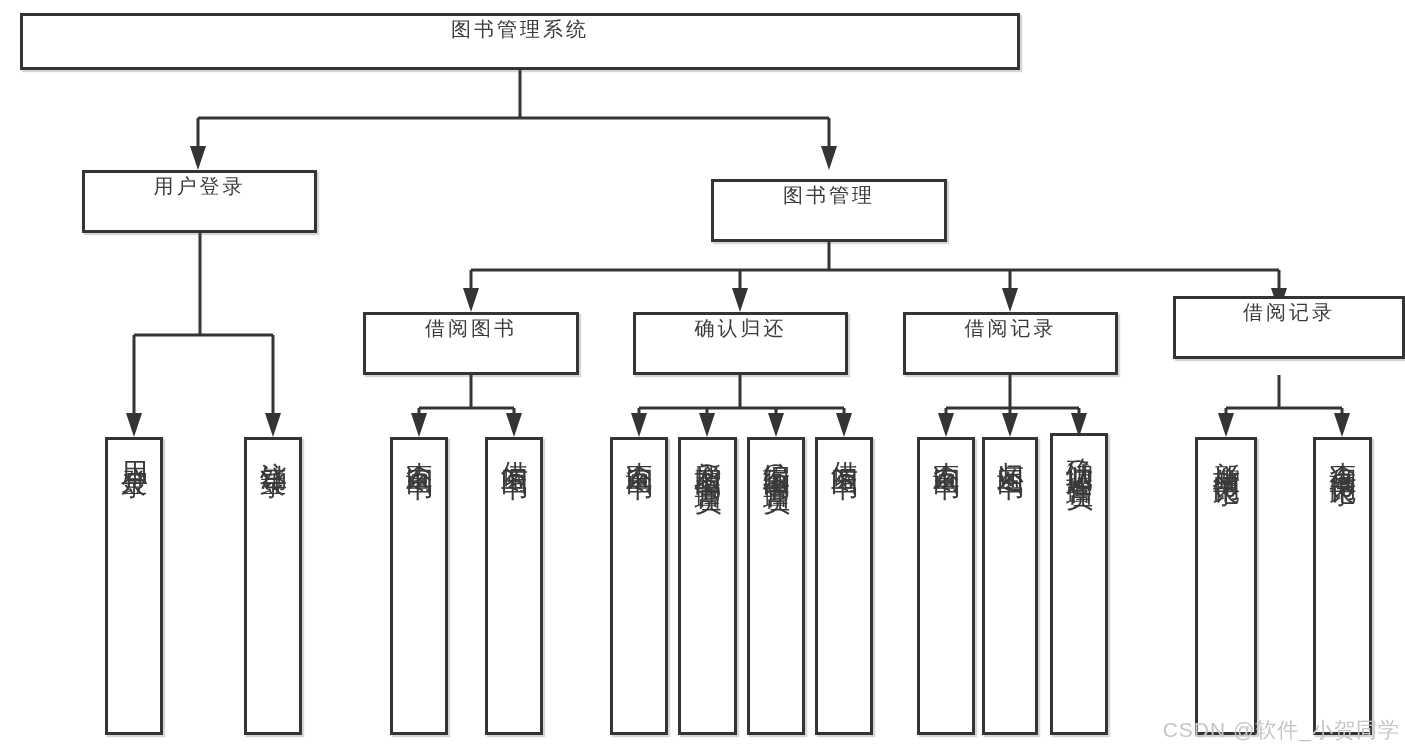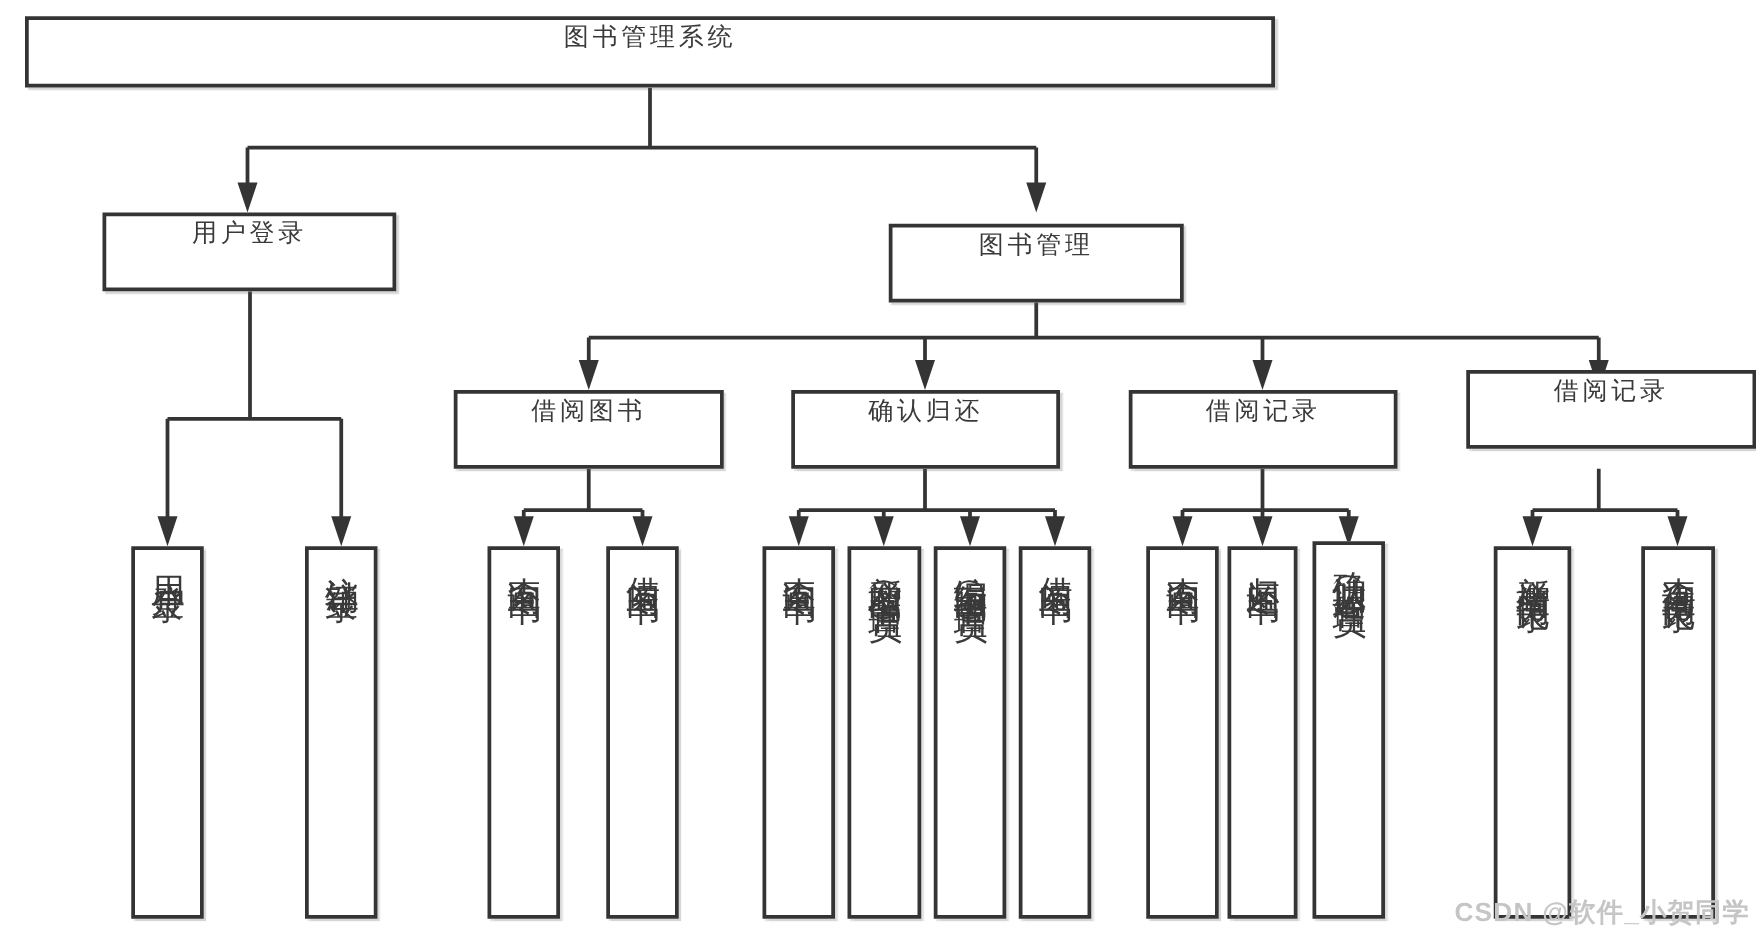--- a/index.html
+++ b/index.html
@@ -32,21 +32,20 @@
     line-height:1;
   }
   .watermark{
     position:absolute;
     right:5px;bottom:3px;
     font-size:21px;
     color:#c5c5c5;
     letter-spacing:1px;
     z-index:5;
     white-space:nowrap;
-    font-weight:bold;
   }
 </style>
 </head>
 <body>
 
 <div class="canvas">
 
   <svg class="connectors" viewBox="0 0 1405 747" xmlns="http://www.w3.org/2000/svg">
     <g stroke="#343434" stroke-width="3" fill="none">
       <path d="M520 70 V118 M198 118 H829 M198 118 V152 M829 118 V152"></path>

